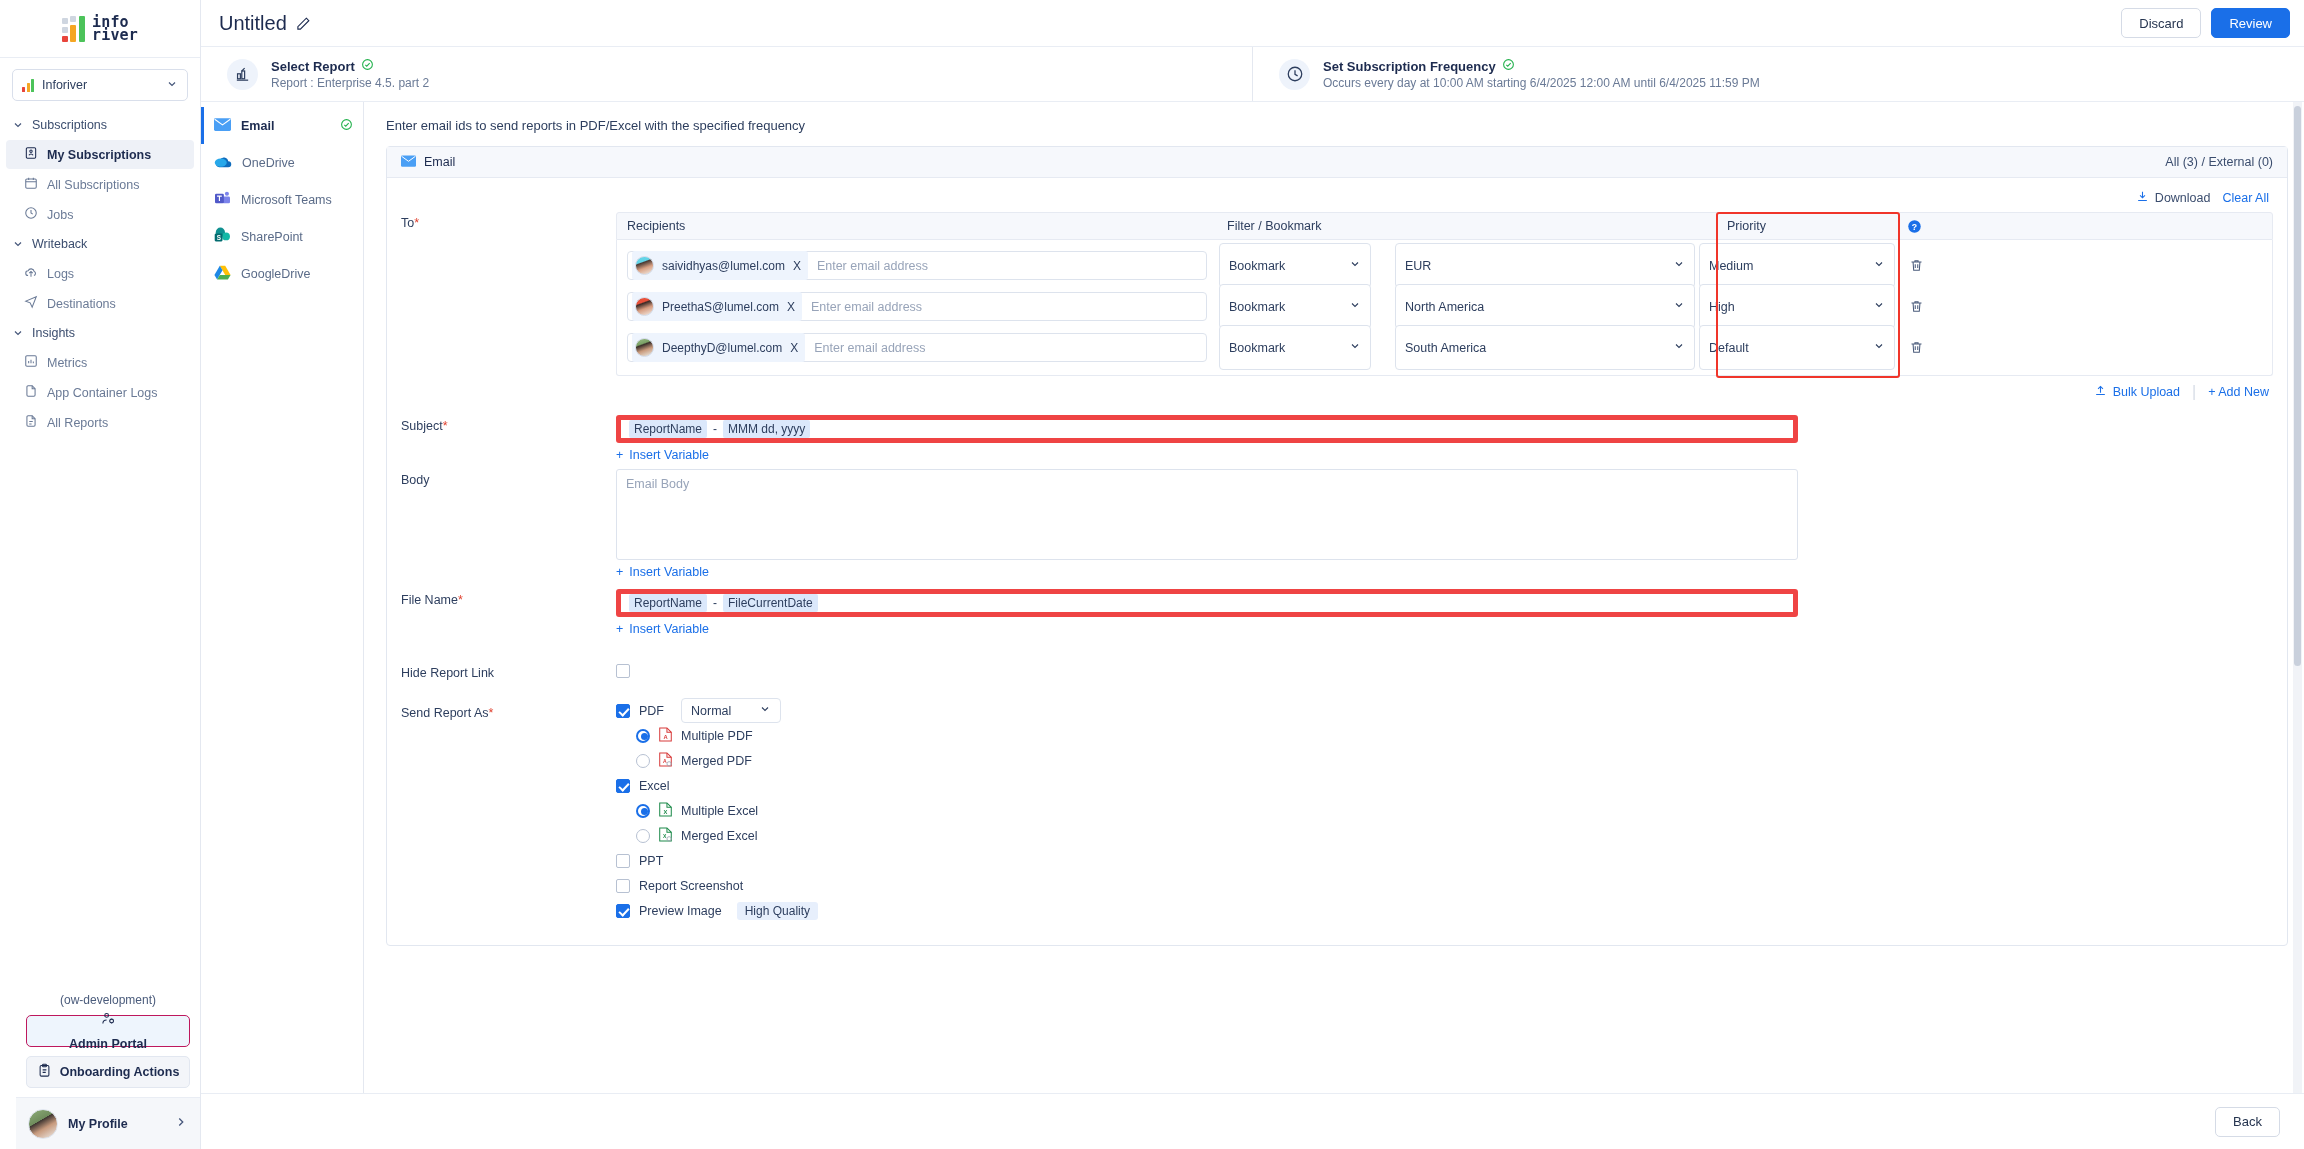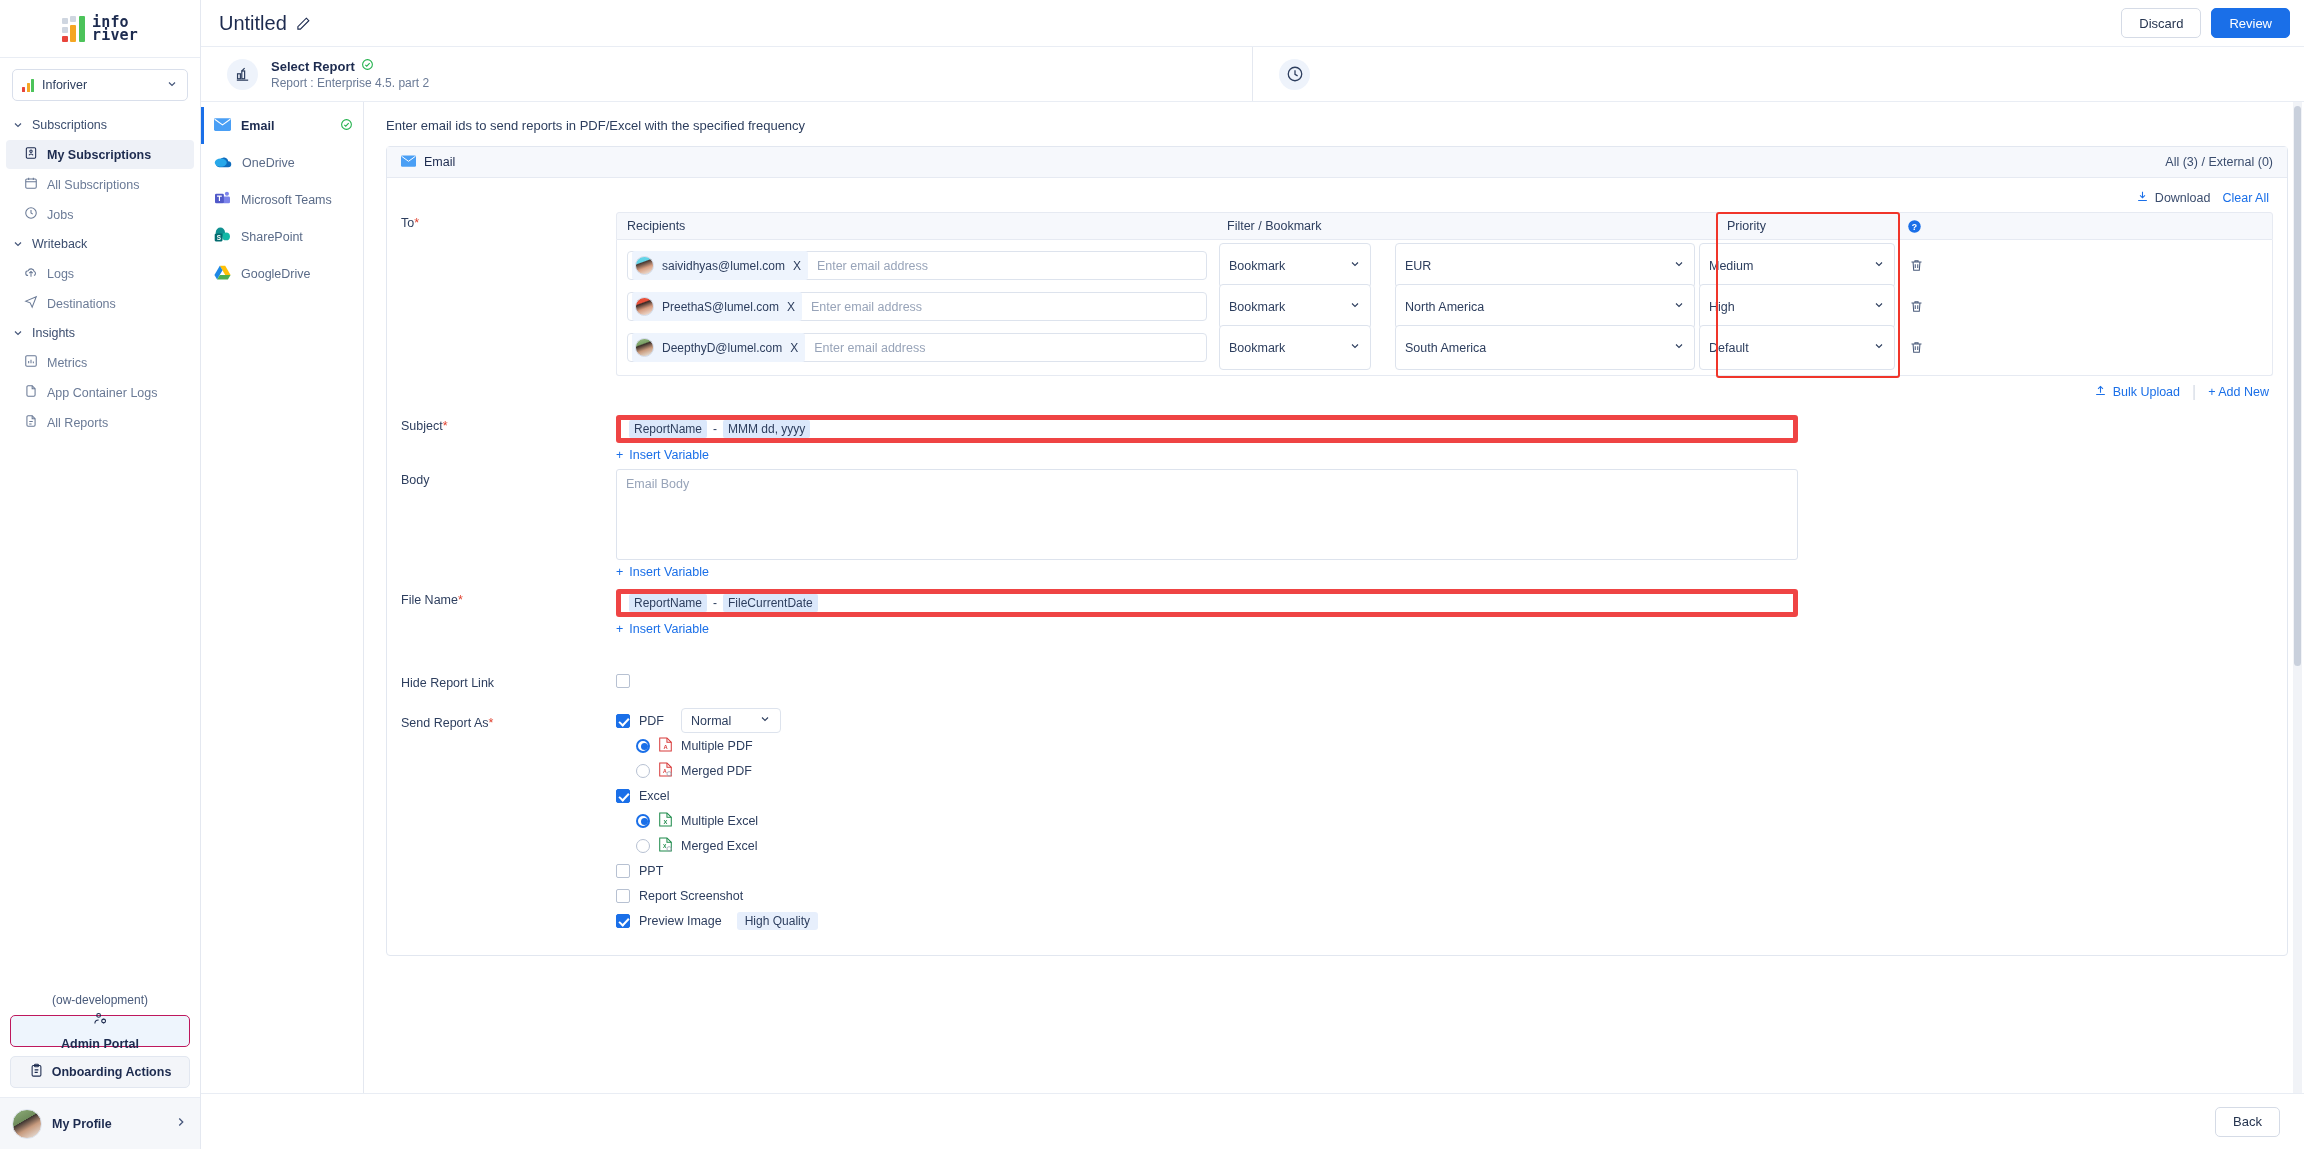--- a/index.html
+++ b/index.html
@@ -53,21 +53,21 @@
   }
   .nav-item {
     display: flex; align-items: center; gap: 9px;
     height: 29px; margin: 1px 6px; padding: 0 8px 0 18px;
     font-size: 12.5px; color: #6a7a96; border-radius: 4px; cursor: pointer;
   }
   .nav-item.active { background: #eef1f7; color: #1d2b4f; font-weight: 700; }
   .nav-item svg, .nav-group-header svg { flex: 0 0 auto; }
 
   .sidebar-bottom {
-    position: absolute; left: 0; right: 0; bottom: 0;
+    position: absolute; left: 16px; right: 0; bottom: 0;
   }
   .env-label { text-align: center; font-size: 12px; color: #4a5b7b; padding: 10px 0 8px; }
   .side-btn {
     display: flex; align-items: center; justify-content: center; gap: 8px;
     height: 32px; margin: 0 10px 9px 10px;
     border-radius: 5px; font-size: 12.5px; font-weight: 700; color: #1d2b4f;
     cursor: pointer;
   }
   .side-btn.primary { background: #eef5fd; border: 1px solid #be185d; flex-direction: column; }
   .side-btn.secondary { background: #f3f5f9; border: 1px solid #e2e7f0; }
@@ -463,20 +463,32 @@
         </div>
       </div>
 
       <div class="step">
         <div class="step-icon">
           <svg width="18" height="18" viewBox="0 0 24 24" fill="none" stroke="#2d3e5e" stroke-width="1.7">
               <circle cx="12" cy="12" r="9"></circle>
               <path d="M12 7v5.5l3.5 2"></path>
             </svg>
         </div>
+        <div class="step-txt">
+          <div class="step-title">
+            <span>Set Subscription Frequency</span>
+            <span>
+              <svg width="13" height="13" viewBox="0 0 24 24" fill="none" stroke="#22b14c" stroke-width="2">
+                  <circle cx="12" cy="12" r="9"></circle>
+                  <path d="M8 12.5l2.6 2.6L16 9.5"></path>
+                </svg>
+            </span>
+          </div>
+          <div class="step-sub">Occurs every day at 10:00 AM starting 6/4/2025 12:00 AM until 6/4/2025 11:59 PM</div>
+        </div>
       </div>
 
     </div>
 
     <div class="content">
 
       <div class="dest-list">
         <div class="dest-item active">
           <span>
             <svg width="17" height="13" viewBox="0 0 24 18">
@@ -753,21 +765,21 @@
             <div class="field-row">
               <div class="spacer-left"></div>
               <div class="below-link">
                 <span class="lnk">
                   <span>+</span>
                   <span>Insert Variable</span>
                 </span>
               </div>
             </div>
 
-            <div class="field-row" style="margin-top:36px;">
+            <div class="field-row" style="margin-top:26px;">
               <div class="field-label">Hide Report Link</div>
               <div class="cb" style="margin-top:2px;"></div>
             </div>
 
             <div class="field-row" style="margin-top:22px;">
               <div class="field-label">
                 <span>Send Report As</span><span class="req">*</span>
               </div>
               <div>
 

